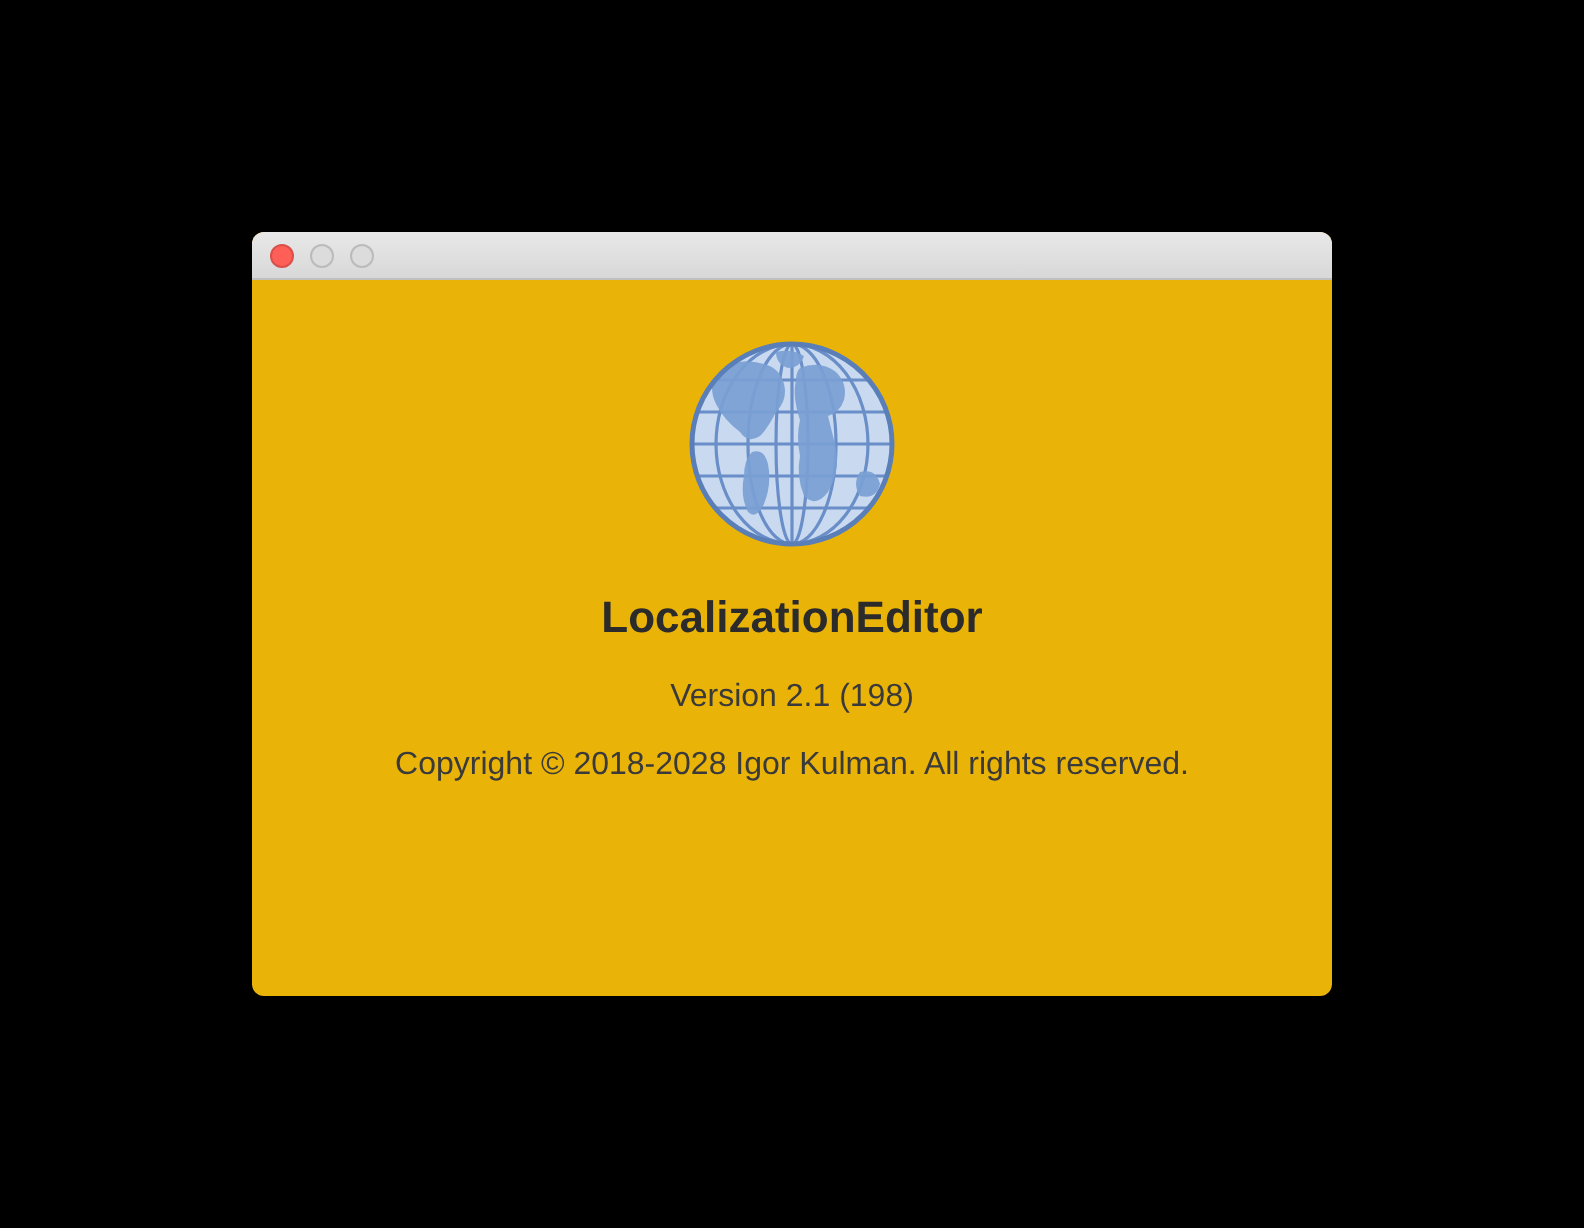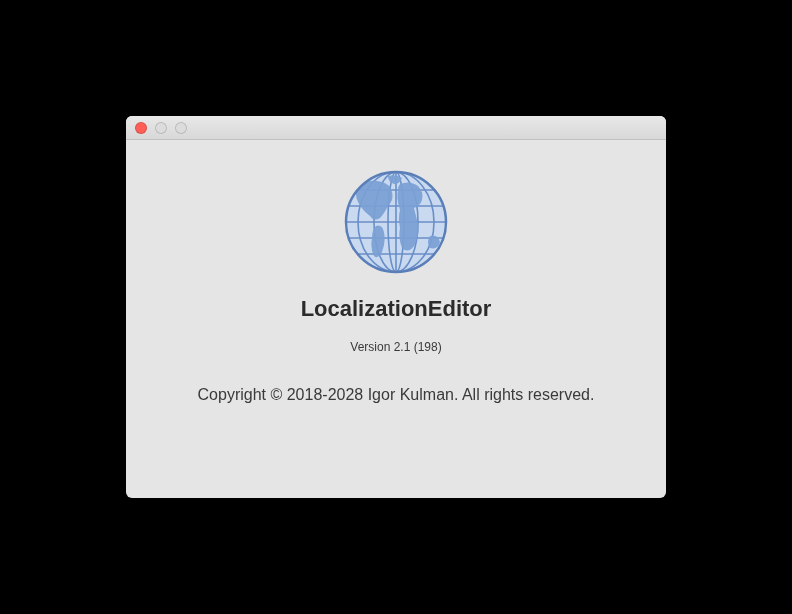--- a/index.html
+++ b/index.html
@@ -14,21 +14,21 @@
       background: #000;
       display: flex;
       align-items: center;
       justify-content: center;
       font-family: -apple-system, BlinkMacSystemFont, "Helvetica Neue", Helvetica, Arial, sans-serif;
     }
     
     .window {
       width: 540px;
       height: 382px;
-      background: #e5e5e5;
+      background: #eab308;
       border-radius: 6px;
       box-shadow: 0 20px 60px rgba(0,0,0,0.5), 0 0 0 1px rgba(0,0,0,0.15);
       overflow: hidden;
       display: flex;
       flex-direction: column;
     }
     
     .titlebar {
       height: 24px;
       background: linear-gradient(to bottom, #e8e8e8, #d8d8d8);
@@ -73,24 +73,24 @@
     }
     
     .app-name {
       font-size: 22px;
       font-weight: 700;
       color: #2b2b2b;
       margin-bottom: 18px;
     }
     
     .version {
-      font-size: 12px;
+      font-size: 16px;
       font-weight: 400;
       color: #3a3a3a;
-      margin-bottom: 30px;
+      margin-bottom: 14px;
     }
     
     .copyright {
       font-size: 16px;
       font-weight: 400;
       color: #3a3a3a;
       text-align: center;
       line-height: 1.4;
       max-width: 420px;
     }

